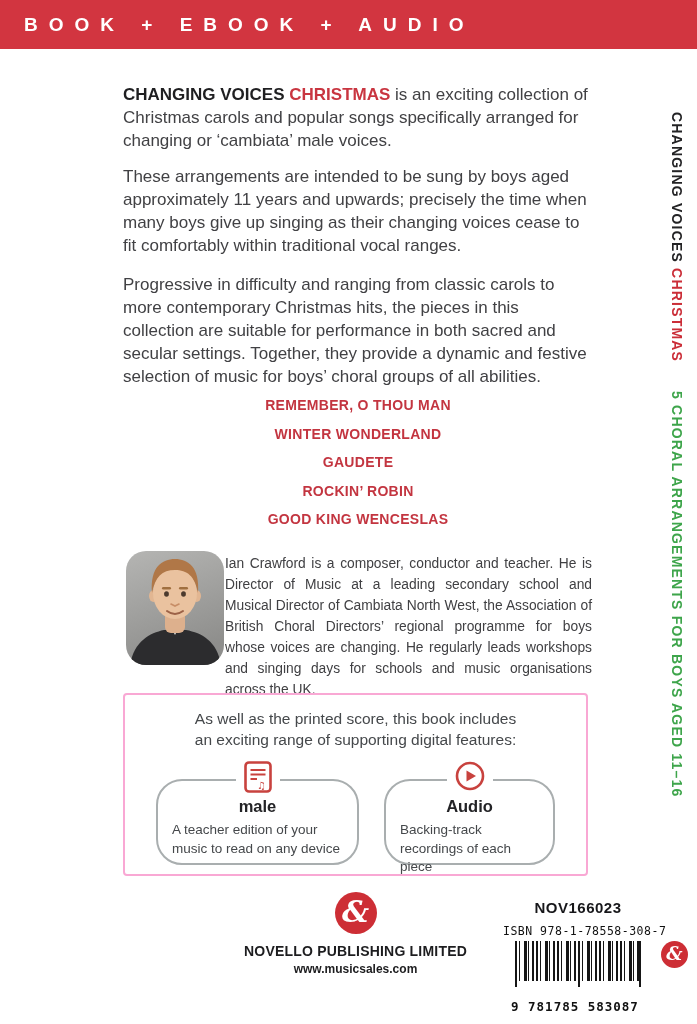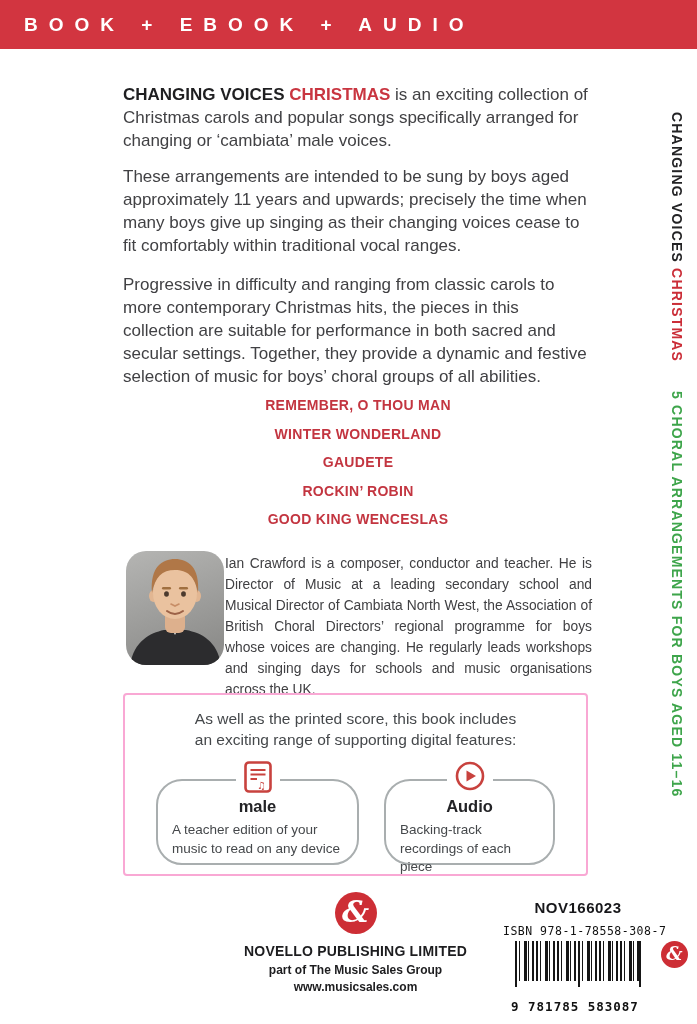--- a/index.html
+++ b/index.html
@@ -177,21 +177,20 @@
         <p class="card-desc">Backing-track recordings of each piece</p>
       </div>
     </div>
   </section>
 
   <footer class="publisher">
     <div class="logo-big">
       <span class="amp">&amp;</span>
     </div>
     <div class="name">NOVELLO PUBLISHING LIMITED</div>
-    <div class="group">part of The Music Sales Group</div>
     <div class="website">www.musicsales.com</div>
   </footer>
 
   <div class="catalog">
     <div class="number">NOV166023</div>
     <div class="isbn-label">ISBN 978-1-78558-308-7</div>
     <div class="bars">
         <span class="guard-mid"></span>
       </div>
     <div class="barcode-digits">9 781785 583087</div>

